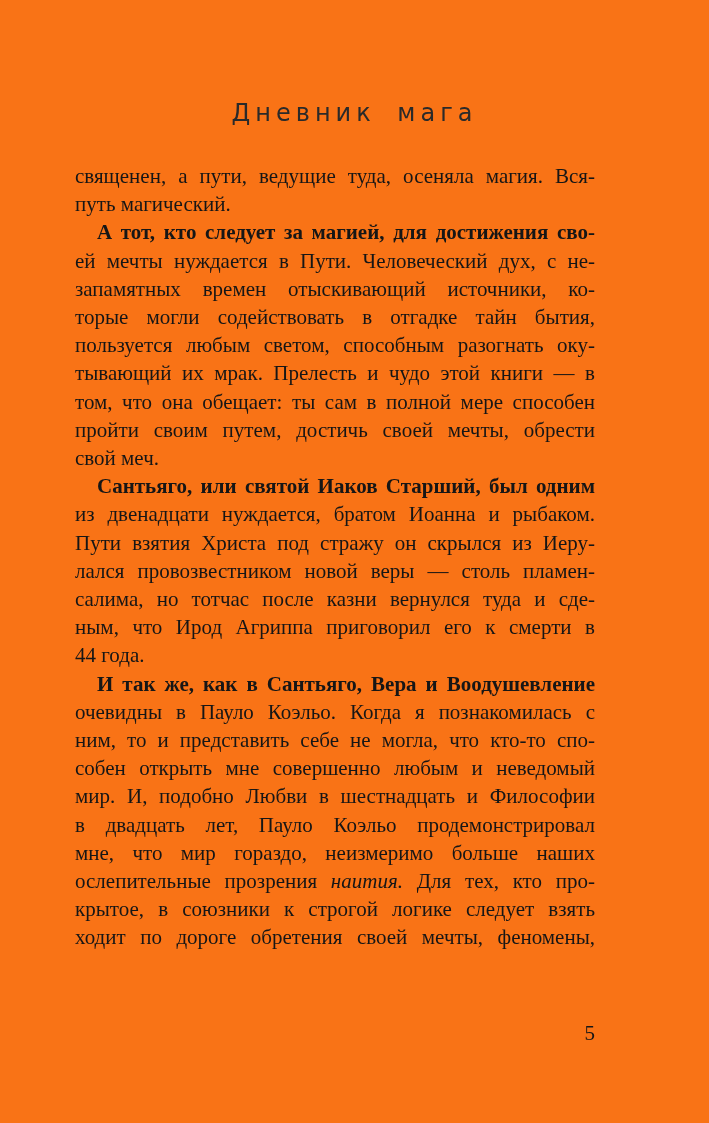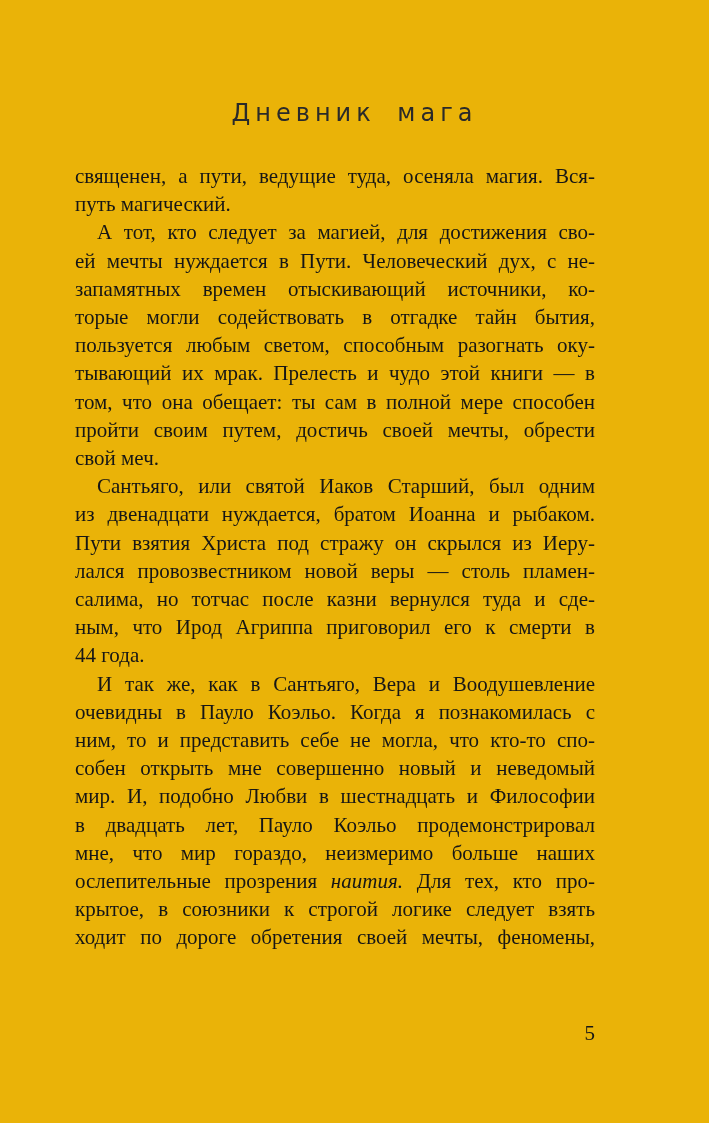--- a/index.html
+++ b/index.html
@@ -3,21 +3,21 @@
 <meta charset="utf-8">
 <style>
   * { margin: 0; padding: 0; box-sizing: border-box; }
   html, body {
     width: 709px; height: 1123px;
     background: #ffffff;
   }
   .page {
     position: relative;
     width: 709px; height: 1123px;
-    background: #eab308;
+    background: #f97316;
     overflow: hidden;
     color: #161616;
     font-family: "Liberation Serif", serif;
   }
   .running-header {
     position: absolute;
     top: 99px; left: 0; width: 709px;
     text-align: center;
     font-family: "DejaVu Sans", sans-serif;
     font-size: 24px;
@@ -33,21 +33,21 @@
   }
   .paragraph { }
   .line {
     font-size: 21px;
     line-height: 28.2px;
     text-align: justify;
     text-align-last: justify;
     text-justify: inter-word;
     white-space: nowrap-disabled; 
   }
-  .line.first { text-indent: 22px; }
+  .line.first { text-indent: 22px; font-weight: bold; }
   .line.para-end { text-align-last: left; }
   .italic { font-style: italic; }
   .page-number {
     position: absolute;
     left: 75px; top: 1021px;
     width: 520px;
     text-align: right;
     font-size: 21px;
     color: #161616;
   }
@@ -85,21 +85,21 @@
       <div class="line">лался провозвестником новой веры — столь пламен-</div>
       <div class="line">салима, но тотчас после казни вернулся туда и сде-</div>
       <div class="line">ным, что Ирод Агриппа приговорил его к смерти в</div>
       <div class="line para-end">44 года.</div>
     </div>
 
     <div class="paragraph">
       <div class="line first">И так же, как в Сантьяго, Вера и Воодушевление</div>
       <div class="line">очевидны в Пауло Коэльо. Когда я познакомилась с</div>
       <div class="line">ним, то и представить себе не могла, что кто-то спо-</div>
-      <div class="line">собен открыть мне совершенно новый и неведомый</div>
+      <div class="line">собен открыть мне совершенно любым и неведомый</div>
       <div class="line">мир. И, подобно Любви в шестнадцать и Философии</div>
       <div class="line">в двадцать лет, Пауло Коэльо продемонстрировал</div>
       <div class="line">мне, что мир гораздо, неизмеримо больше наших</div>
       <div class="line"><span>ослепительные прозрения </span><span class="italic">наития.</span><span> Для тех, кто про-</span></div>
       <div class="line">крытое, в союзники к строгой логике следует взять</div>
       <div class="line">ходит по дороге обретения своей мечты, феномены,</div>
     </div>
 
   </div>
 

